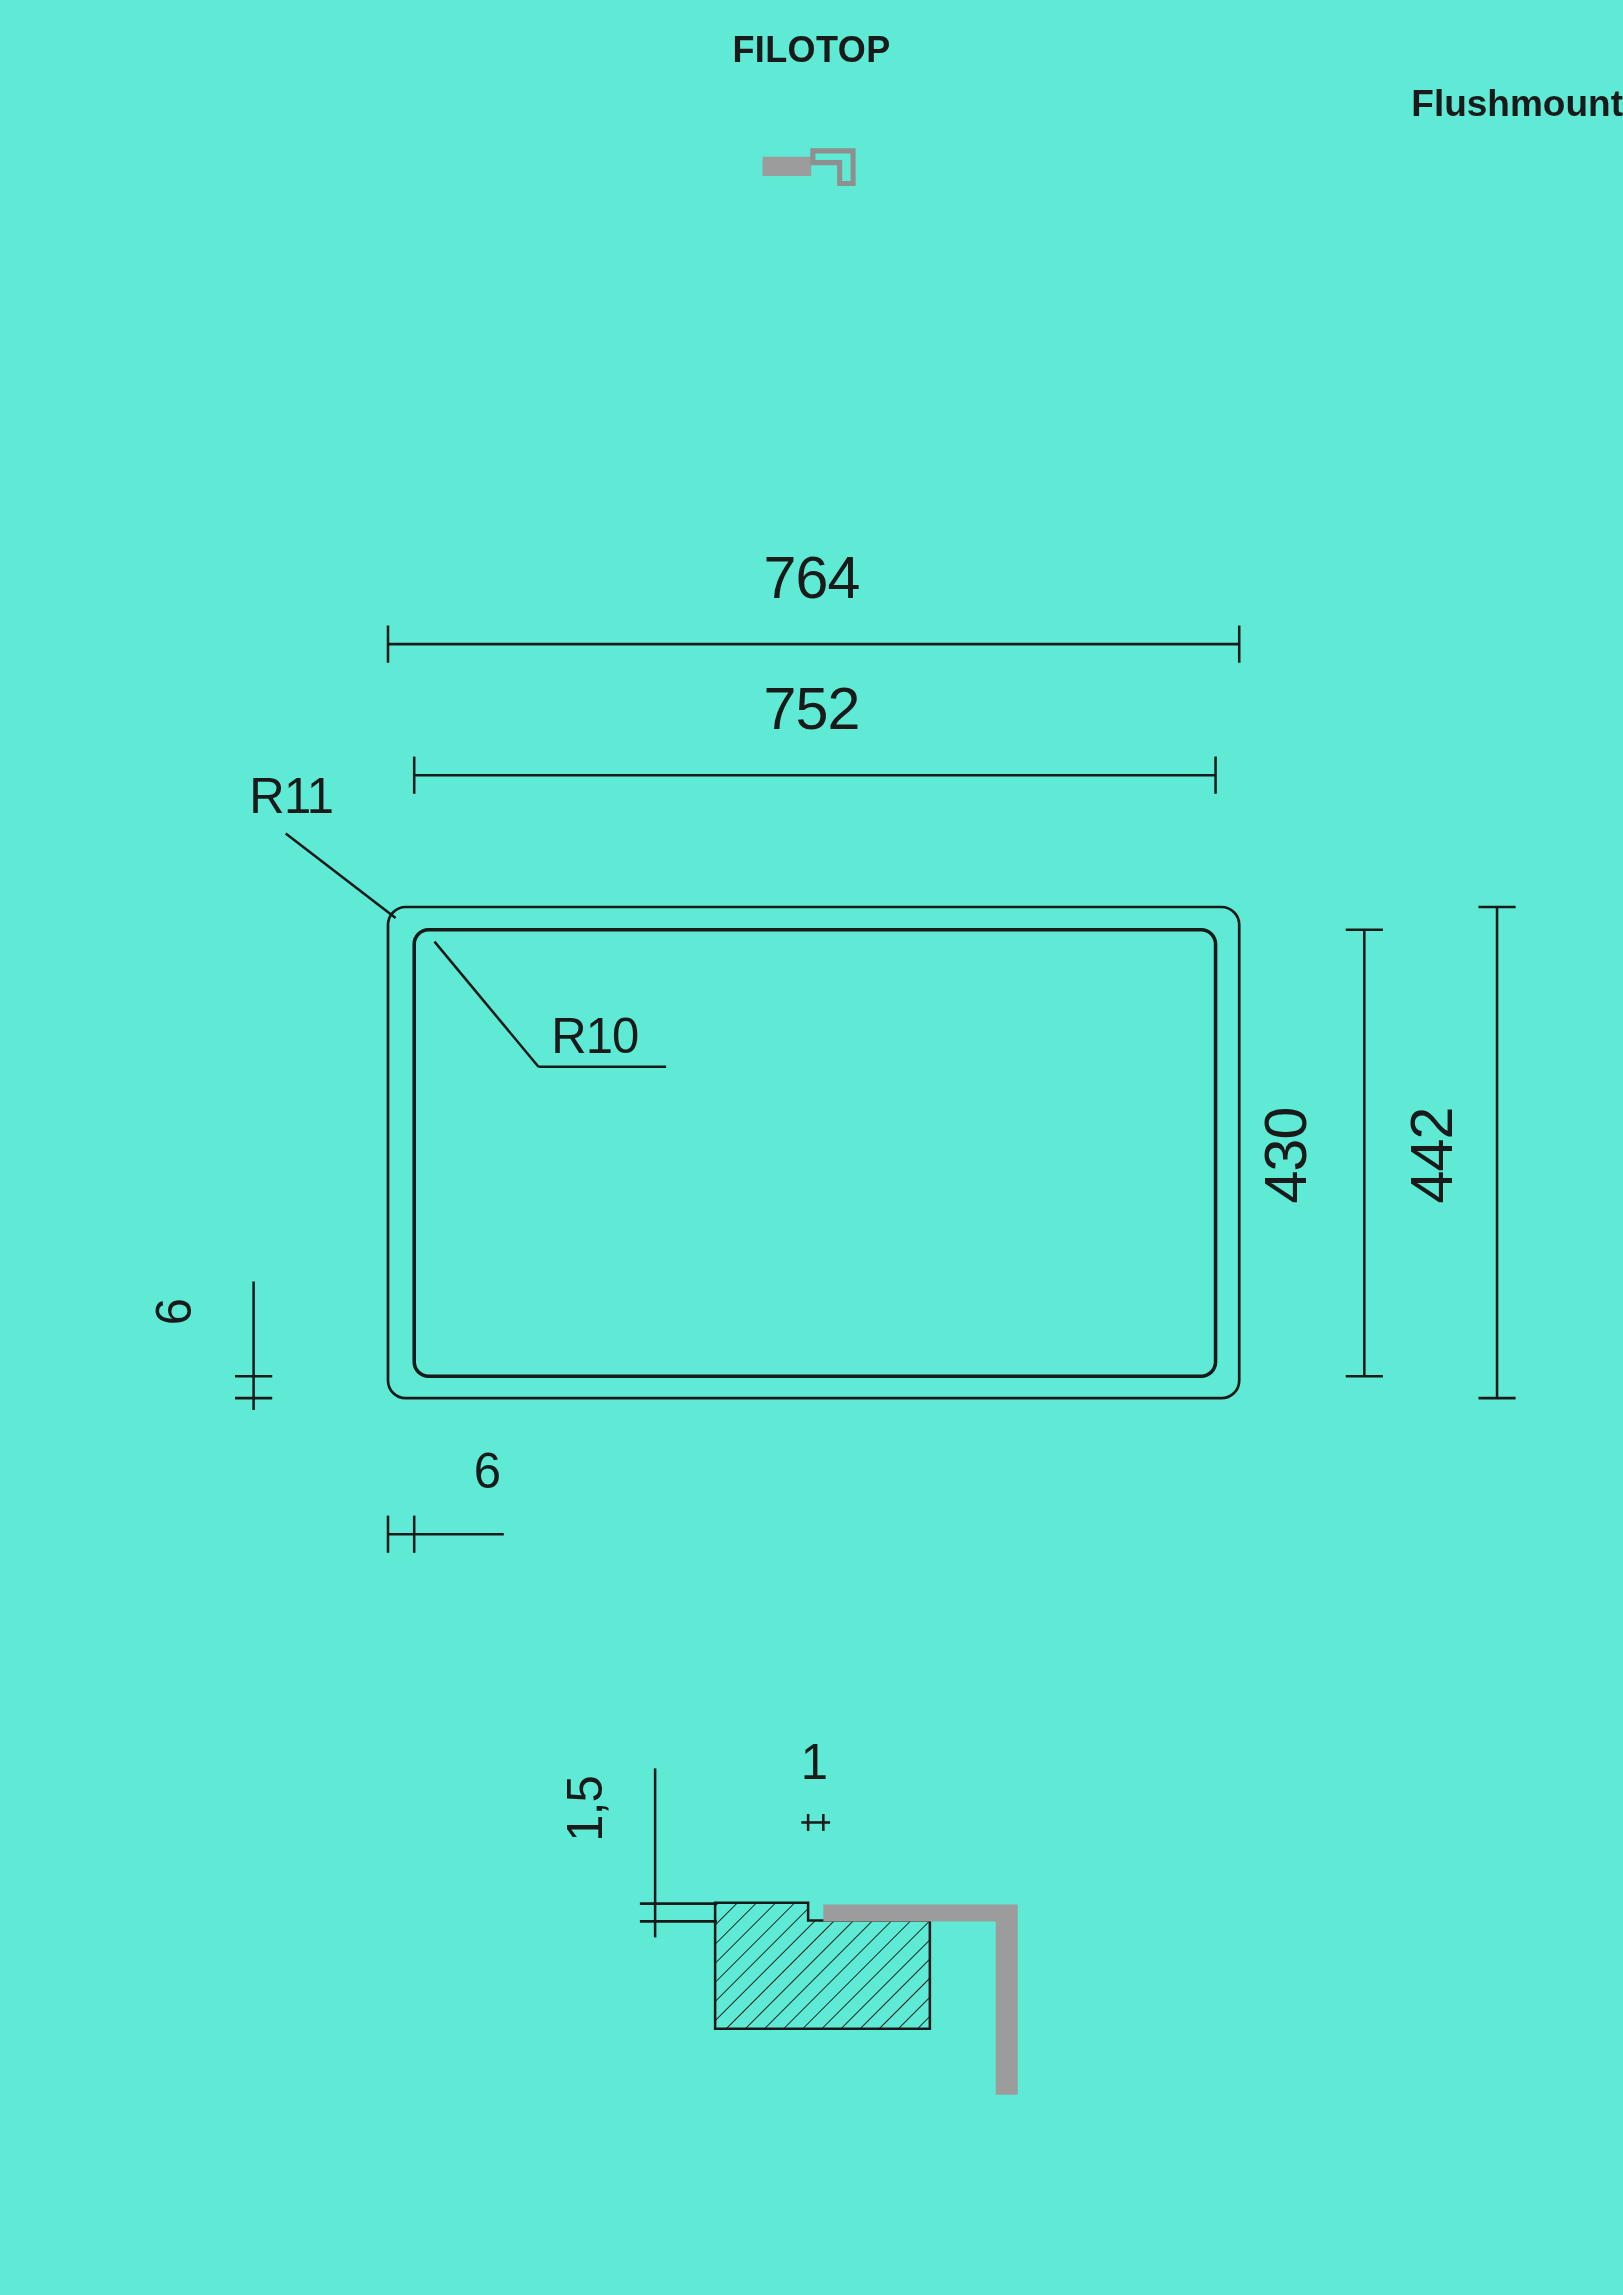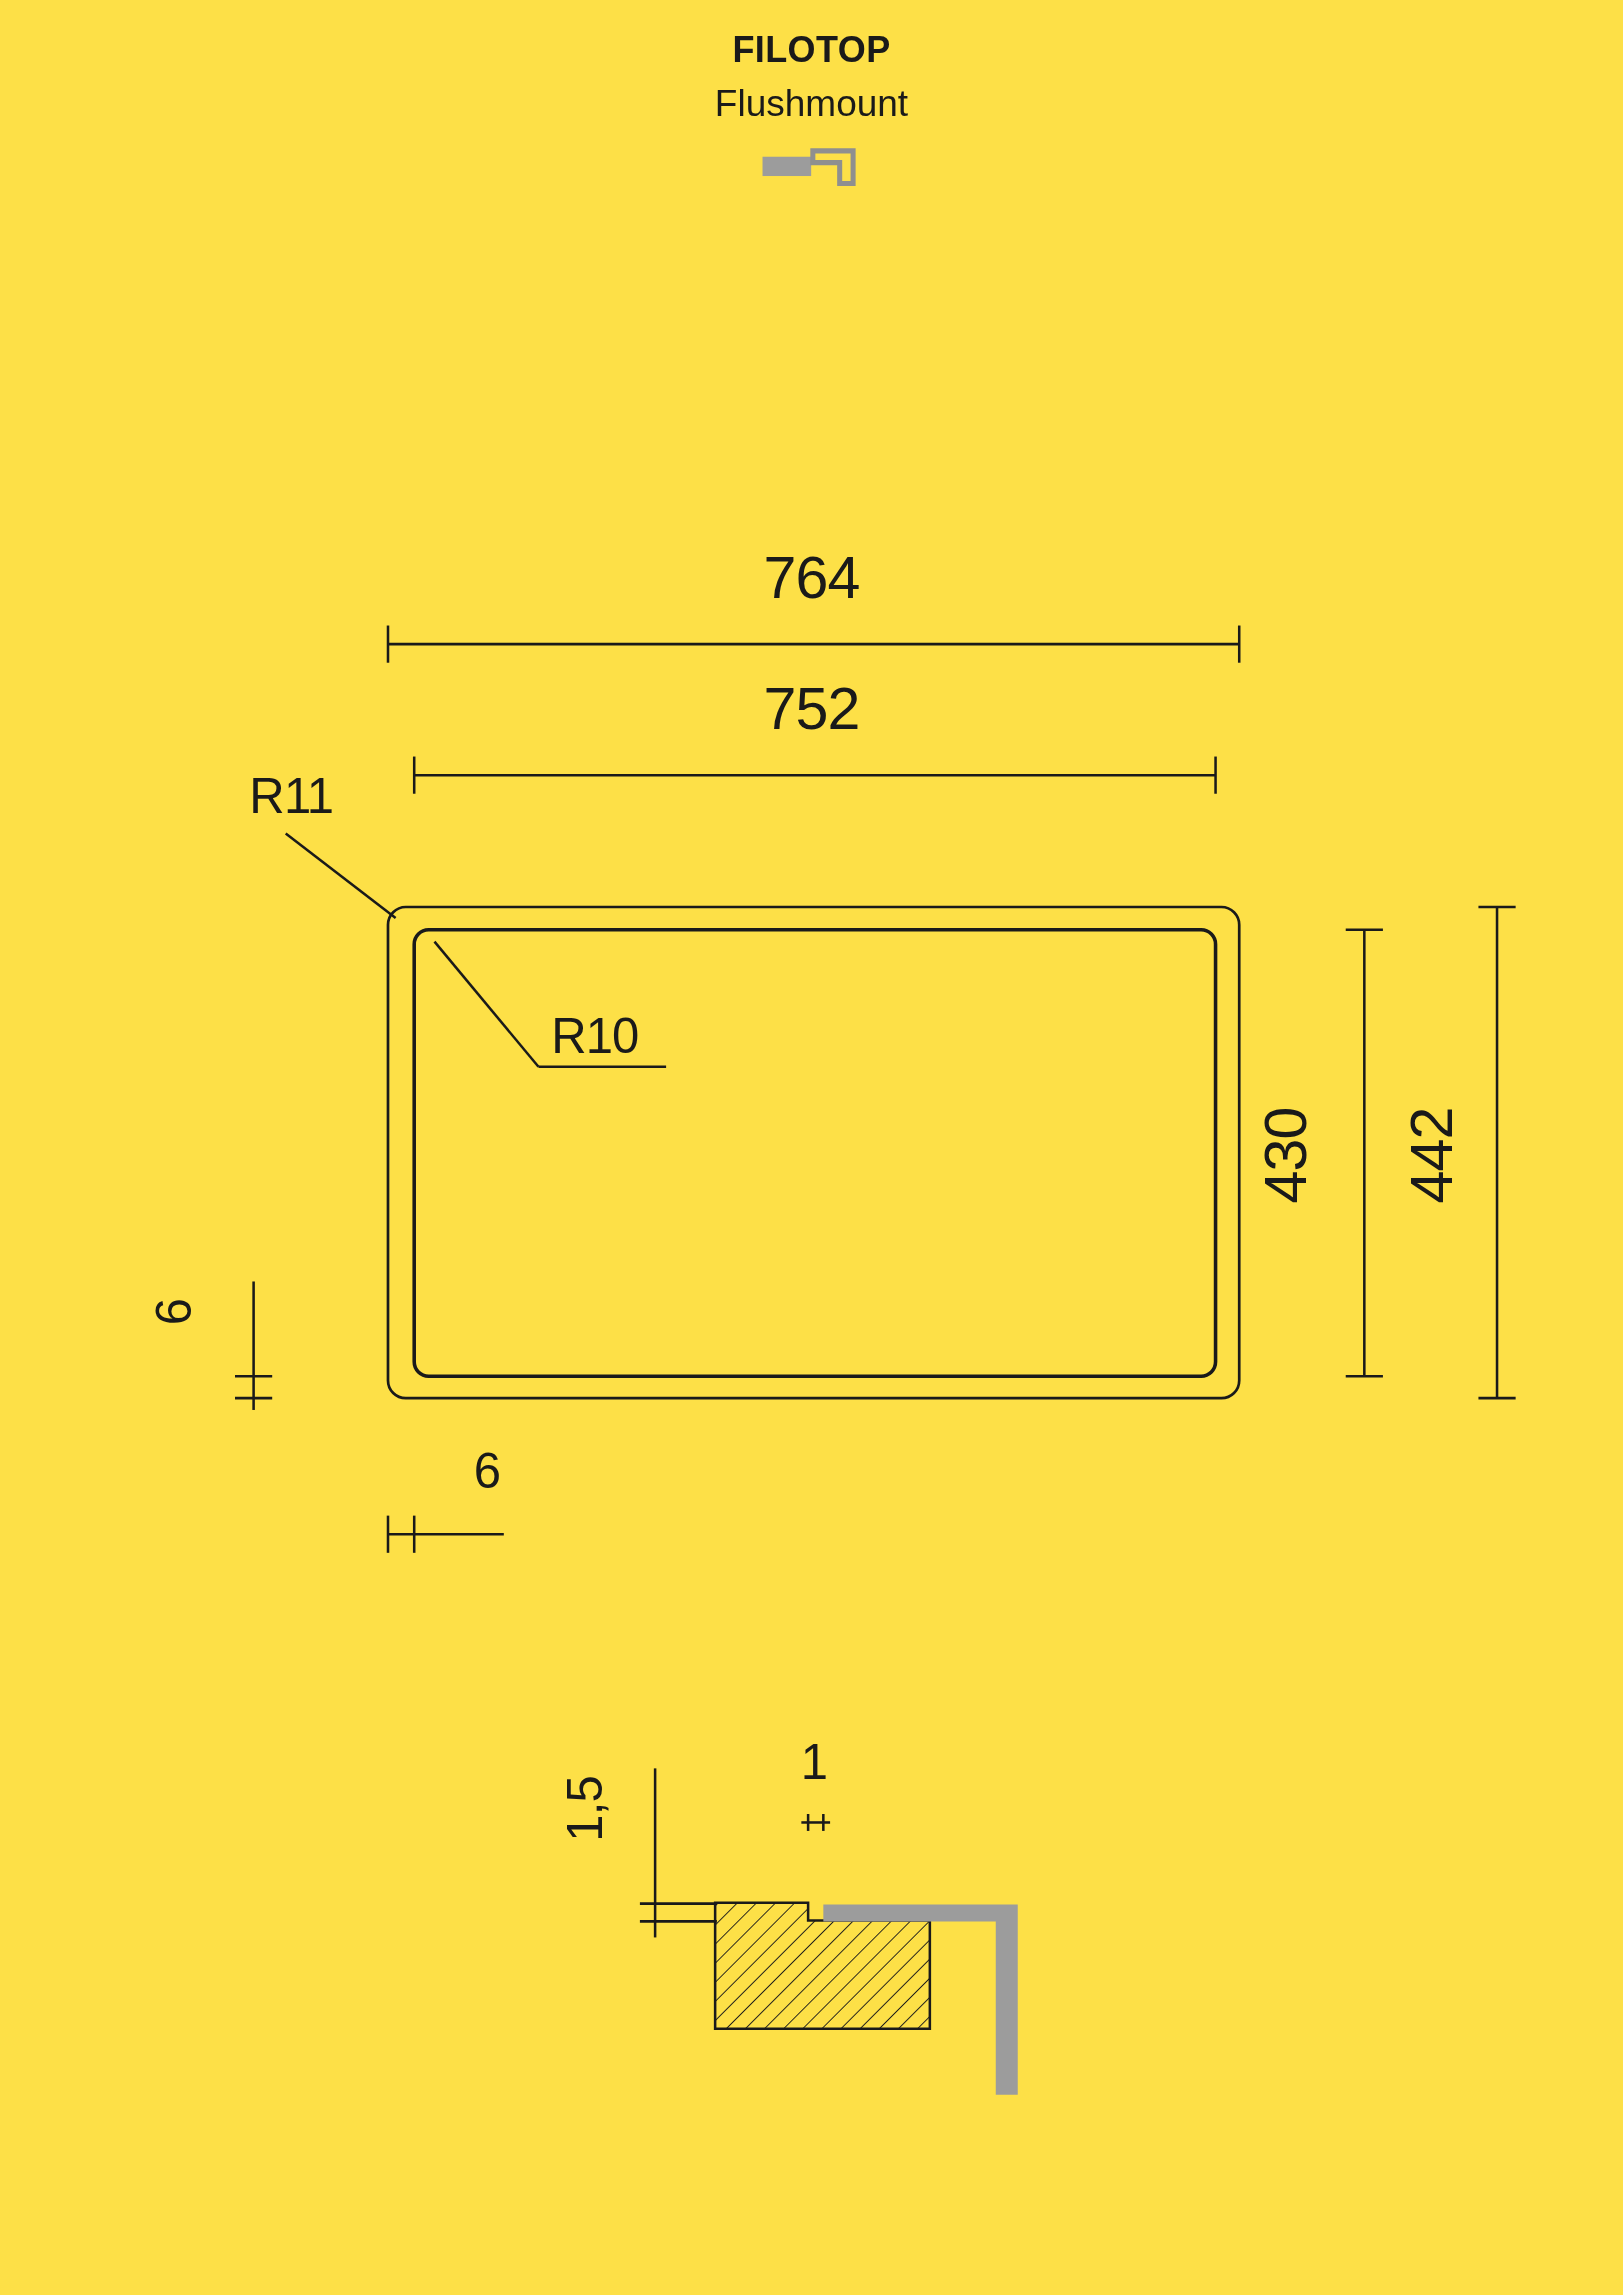--- a/index.html
+++ b/index.html
@@ -1,38 +1,38 @@
 <!DOCTYPE html>
 <html style="font-size:13.5px"><head>
 <meta charset="utf-8">
 <style>
   html,body{margin:0;padding:0;background:#ffffff;}
   .page{
     position:relative;
     width:1623px;
     height:2295px;
-    background:#fde047;
+    background:#5eead4;
     font-family:"Liberation Sans", sans-serif;
     color:#1a1a1a;
     overflow:hidden;
   }
   .title{
     position:absolute;
     top:29px; left:0; width:100%;
     text-align:center;
     font-size:36px;
     font-weight:700;
     letter-spacing:0.4px;
   }
   .subtitle{
     position:absolute;
     top:83px; left:0; width:100%;
-    text-align:center;
+    text-align:right;
     font-size:37px;
-    font-weight:400;
+    font-weight:700;
   }
   .icon-wrap{
     position:absolute;
     top:145px; left:757px;
     width:110px; height:52px;
   }
   svg.drawing{
     position:absolute;
     inset:0;
     width:1623px;

